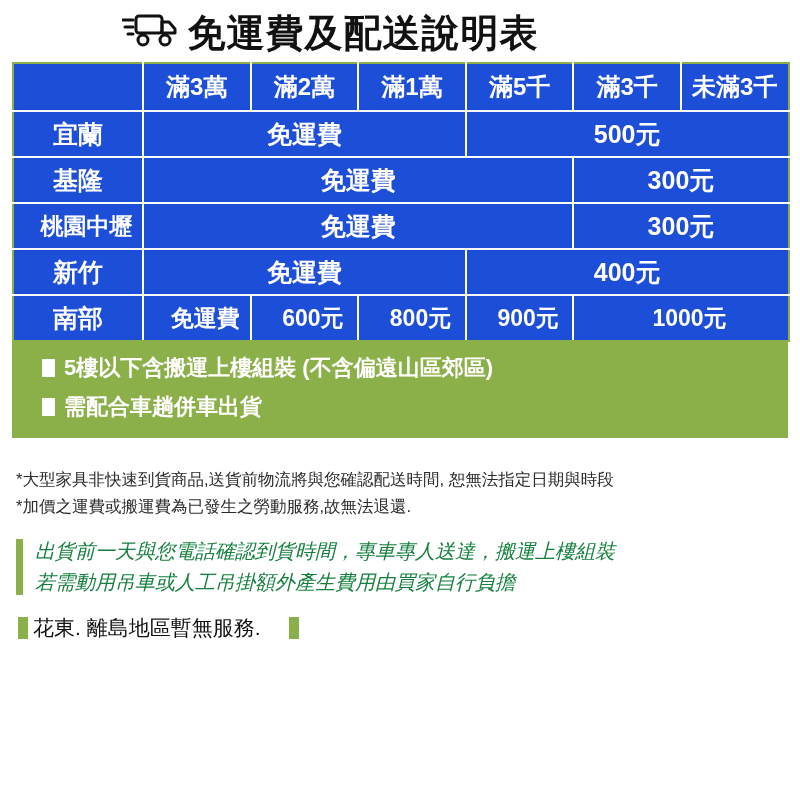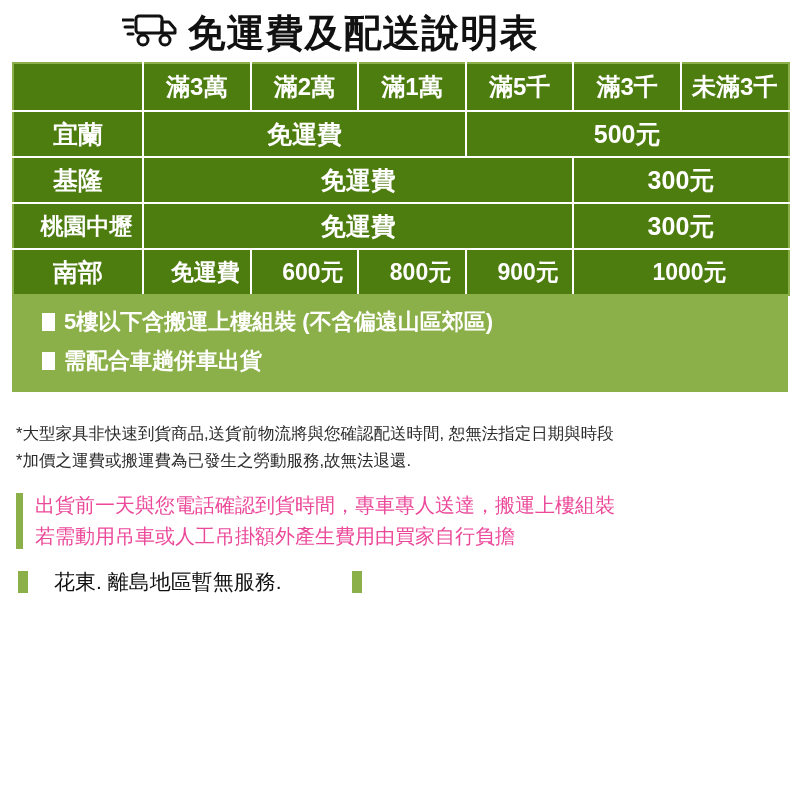--- a/index.html
+++ b/index.html
@@ -34,21 +34,21 @@
     color: #111;
     line-height: 1;
   }
 
   
   .tbl-wrap { padding: 0 12px; }
   table.freight {
     width: 776px;
     border-collapse: collapse;
     table-layout: fixed;
-    background: #4d7c0f;
+    background: #1d4ed8;
   }
   table.freight col.c0 { width: 130px; }
   table.freight col.cx { width: 107.6px; }
 
   table.freight td, table.freight th {
     border: 2px solid #ffffff;
     text-align: center;
     vertical-align: middle;
     color: #ffffff;
     font-size: 24px;
@@ -108,28 +108,29 @@
   .barblock .bar {
     width: 7px;
     background: #8cb049;
     flex: 0 0 auto;
     margin-top: 3px;
     margin-bottom: 3px;
   }
   .barblock .lines {
     font-size: 20px;
     line-height: 1.55;
-    color: #ec4899;
+    color: #15803d;
+    font-style: italic;
   }
 
   
   .footnotes {
     display: flex;
     align-items: center;
-    gap: 26px;
+    gap: 5px;
     padding: 16px 16px 0 18px;
     font-size: 21px;
     color: #111;
   }
   .footnotes .sq {
     width: 10px; height: 22px;
     background: #8cb049;
     flex: 0 0 auto;
   }
   .footnotes .gap { width: 18px; }
@@ -186,20 +187,25 @@
             <td class="rowhdr">基隆</td>
             <td class="val" colspan="4">免運費</td>
             <td class="val" colspan="2">300元</td>
           </tr>
           <tr>
             <td class="rowhdr small">桃園中壢</td>
             <td class="val" colspan="4">免運費</td>
             <td class="val" colspan="2">300元</td>
           </tr>
           <tr>
+            <td class="rowhdr">新竹</td>
+            <td class="val" colspan="3">免運費</td>
+            <td class="val" colspan="3">400元</td>
+          </tr>
+          <tr>
             <td class="rowhdr">南部</td>
             <td class="val small">免運費</td>
             <td class="val small">600元</td>
             <td class="val small">800元</td>
             <td class="val small">900元</td>
             <td class="val small" colspan="2">1000元</td>
           </tr>
         </tbody>
     </table>
   </div>

